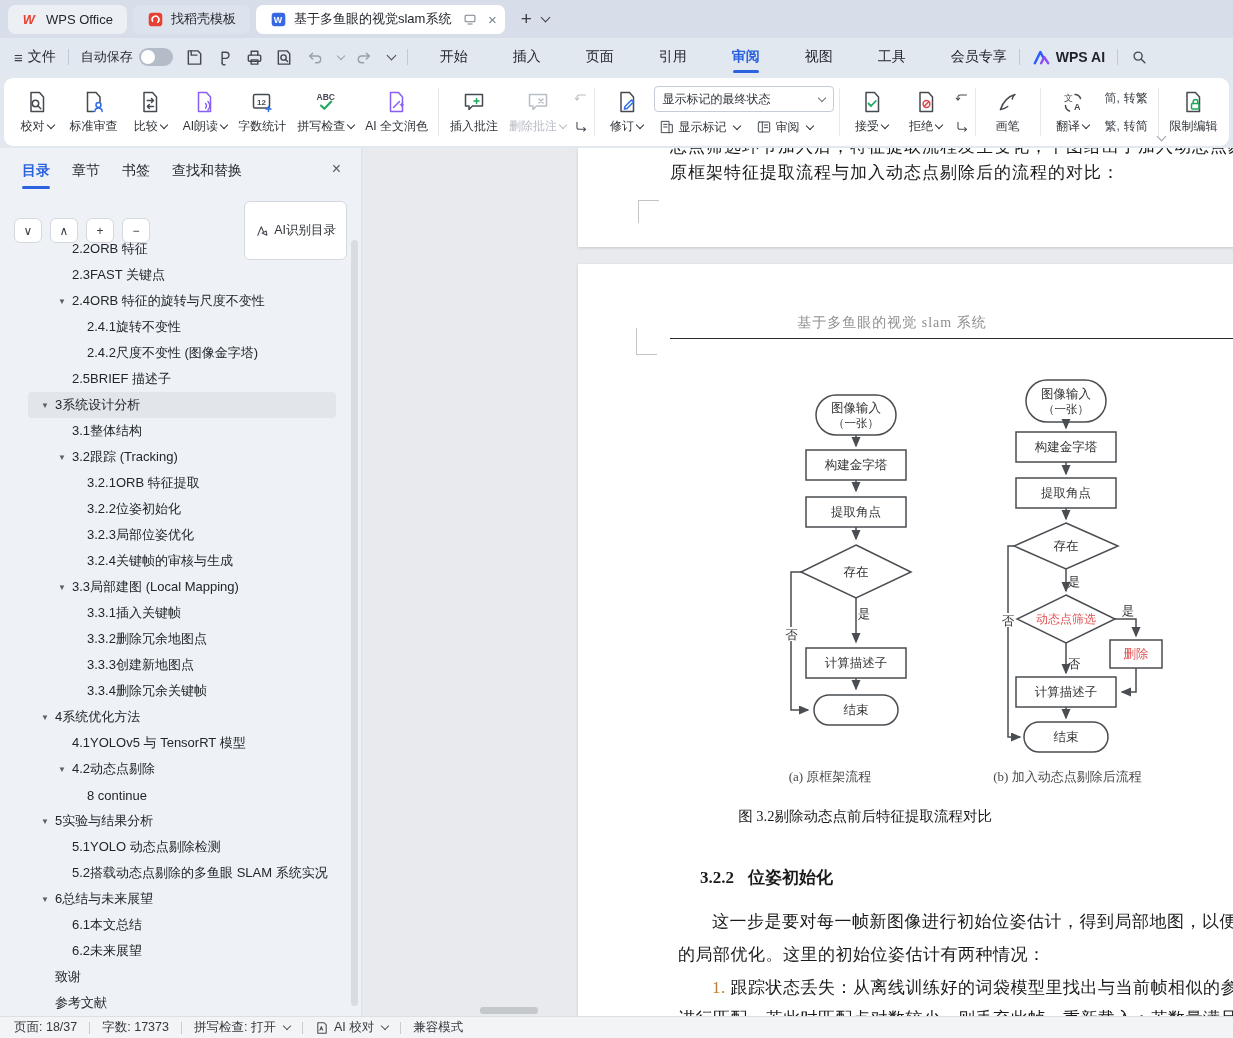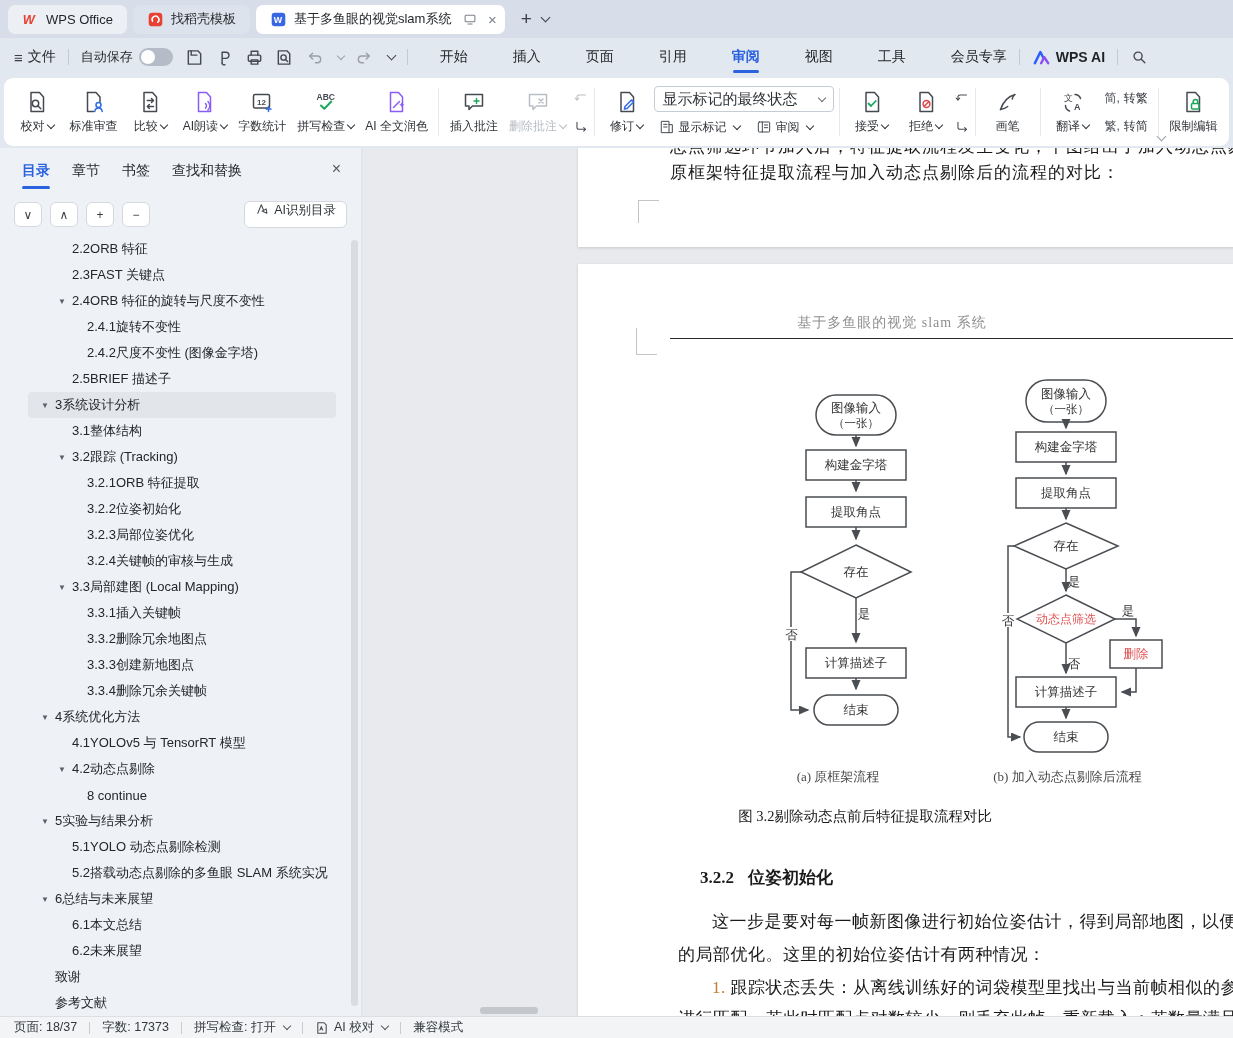--- a/index.html
+++ b/index.html
@@ -44,37 +44,37 @@
   .vdiv{width:1px;background:#e5e8ec;margin:6px 5px;flex:none;}
   .rbtn{display:flex;flex-direction:column;align-items:center;justify-content:center;gap:4px;
     padding:2px 6px;border-radius:6px;font-size:12px;color:#2f3338;min-width:42px;white-space:nowrap;}
   .rbtn svg{width:24px;height:24px;}
   .rbtn .lab{display:flex;align-items:center;}
   .rbtn.disabled{color:#b7bcc4;}
   .rcol{display:flex;flex-direction:column;justify-content:space-around;padding:2px 0;}
   .rsm{display:flex;align-items:center;gap:4px;font-size:12px;color:#2f3338;padding:2px 5px;border-radius:5px;white-space:nowrap;}
   .rsm svg{width:16px;height:16px;}
   .rsel{width:162px;height:24px;border:1px solid #c6ccd4;border-radius:4px;display:flex;
-    align-items:center;justify-content:space-between;padding:0 8px;font-size:15px;color:#2f3338;background:#fff;}
+    align-items:center;justify-content:space-between;padding:0 8px;font-size:12px;color:#2f3338;background:#fff;}
   .navcol{display:flex;flex-direction:column;justify-content:space-around;padding:2px 0;}
   .navcol svg{width:17px;height:17px;}
   .collapse-arrow{position:absolute;right:64px;bottom:6px;color:#9aa0a8;}
   
   .sidebar{position:absolute;left:0;top:148px;width:362px;height:868px;background:#eef1f5;
     border-right:1px solid #dfe2e6;box-sizing:border-box;}
   .stabs{display:flex;align-items:center;gap:22px;padding:14px 0 0 22px;font-size:14px;color:#24272c;position:relative;}
   .stab{position:relative;padding-bottom:9px;cursor:default;}
   .stab.active{color:#2a62e0;font-weight:700;}
   .stab.active::after{content:"";position:absolute;left:0;bottom:0;width:28px;height:3px;border-radius:2px;background:#2a62e0;}
   .sclose{position:absolute;right:20px;top:12px;font-size:16px;color:#555a61;}
   .sctrl{display:flex;align-items:center;padding:12px 14px 0 14px;}
   .sq{width:26px;height:23px;background:#fff;border:1px solid #d5d9df;border-radius:6px;
     display:flex;align-items:center;justify-content:center;font-size:12px;color:#3a3e44;margin-right:8px;}
   .aibtn{margin-left:auto;height:25px;background:#fff;border:1px solid #d5d9df;border-radius:6px;
-    display:flex;align-items:flex-start;gap:5px;padding:0 10px;font-size:12.5px;color:#2f3338;}
+    display:flex;align-items:center;gap:5px;padding:16px 10px;font-size:12.5px;color:#2f3338;}
   .toc-list{position:absolute;left:0;top:88px;width:350px;height:778px;overflow:hidden;}
   .toc-item{display:flex;align-items:center;height:26px;margin:0 14px 0 28px;border-radius:4px;
     font-size:13px;color:#23262a;white-space:nowrap;overflow:hidden;}
   .toc-item .tri{width:14px;font-size:8px;color:#5b6066;visibility:hidden;flex:none;}
   .toc-item.expandable .tri{visibility:visible;}
   .toc-item.lv1{padding-left:13px;}
   .toc-item.lv2{padding-left:30px;}
   .toc-item.lv3{padding-left:45px;}
   .toc-item.active{background:#e2e5e9;}
   .sscroll{position:absolute;right:3px;top:92px;width:7px;height:766px;border-radius:4px;background:#d9dce0;}
@@ -699,21 +699,21 @@
           <text x="66" y="245" font-size="12" fill="#e05252">动态点筛选</text>
           <text x="128" y="237">是</text>
           <text x="136" y="280" fill="#e05252">删除</text>
           <text x="74" y="290">否</text>
           <text x="8" y="247">否</text>
           <text x="66" y="318">计算描述子</text>
           <text x="66" y="363">结束</text>
         </g>
       </svg>
 
-      <div class="fcap" style="left:180px;top:504px;width:160px">(a) 原框架流程</div>
+      <div class="fcap" style="left:172px;top:504px;width:160px">(a) 原框架流程</div>
       <div class="fcap" style="left:407px;top:504px;width:165px">(b) 加入动态点剔除后流程</div>
       <div class="figcap">图 3.2剔除动态点前后特征提取流程对比</div>
 
       <div class="dhd">
         <span>3.2.2</span><span class="sp"></span><span>位姿初始化</span>
       </div>
 
       <div class="bline" style="left:134px;top:646px">这一步是要对每一帧新图像进行初始位姿估计，得到局部地图，以便于后续</div>
       <div class="bline" style="left:100px;top:679px">的局部优化。这里的初始位姿估计有两种情况：</div>
       <div class="bline" style="left:134px;top:712px">

